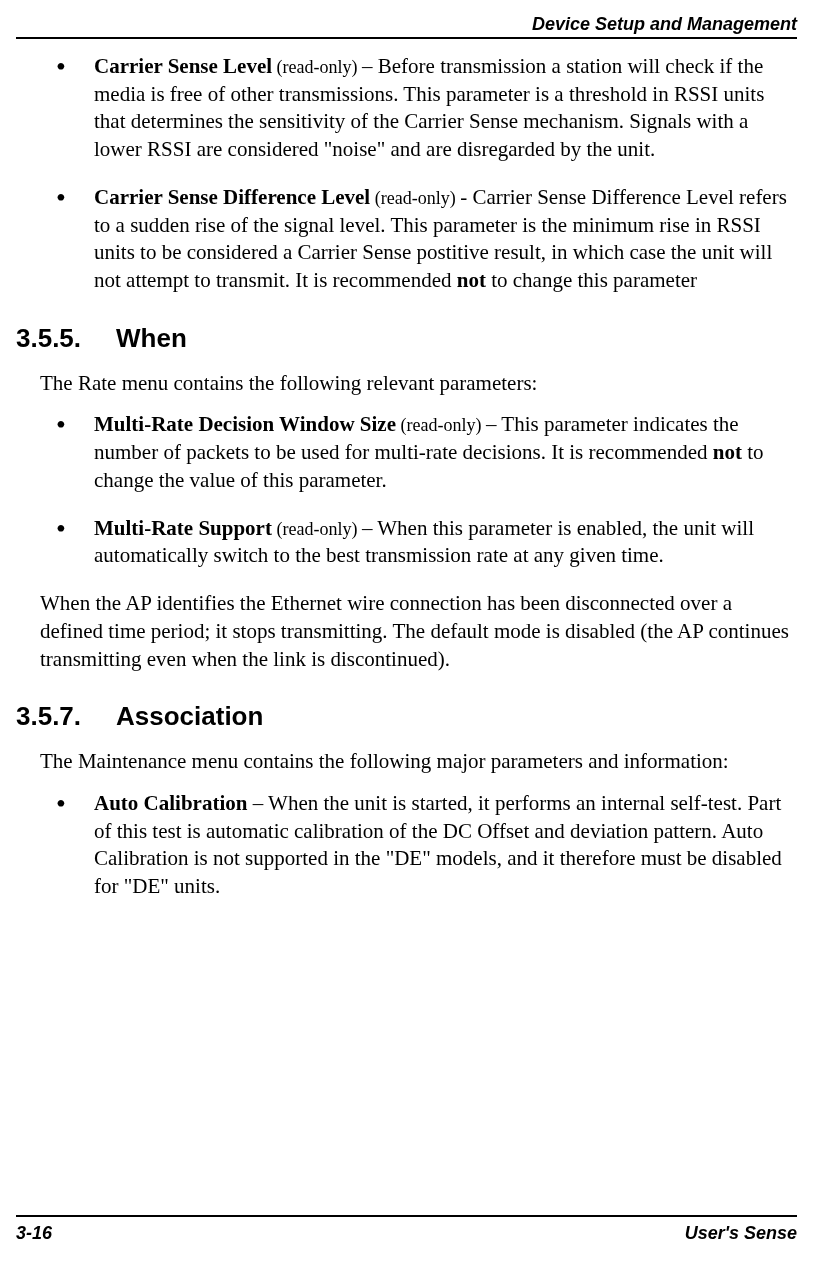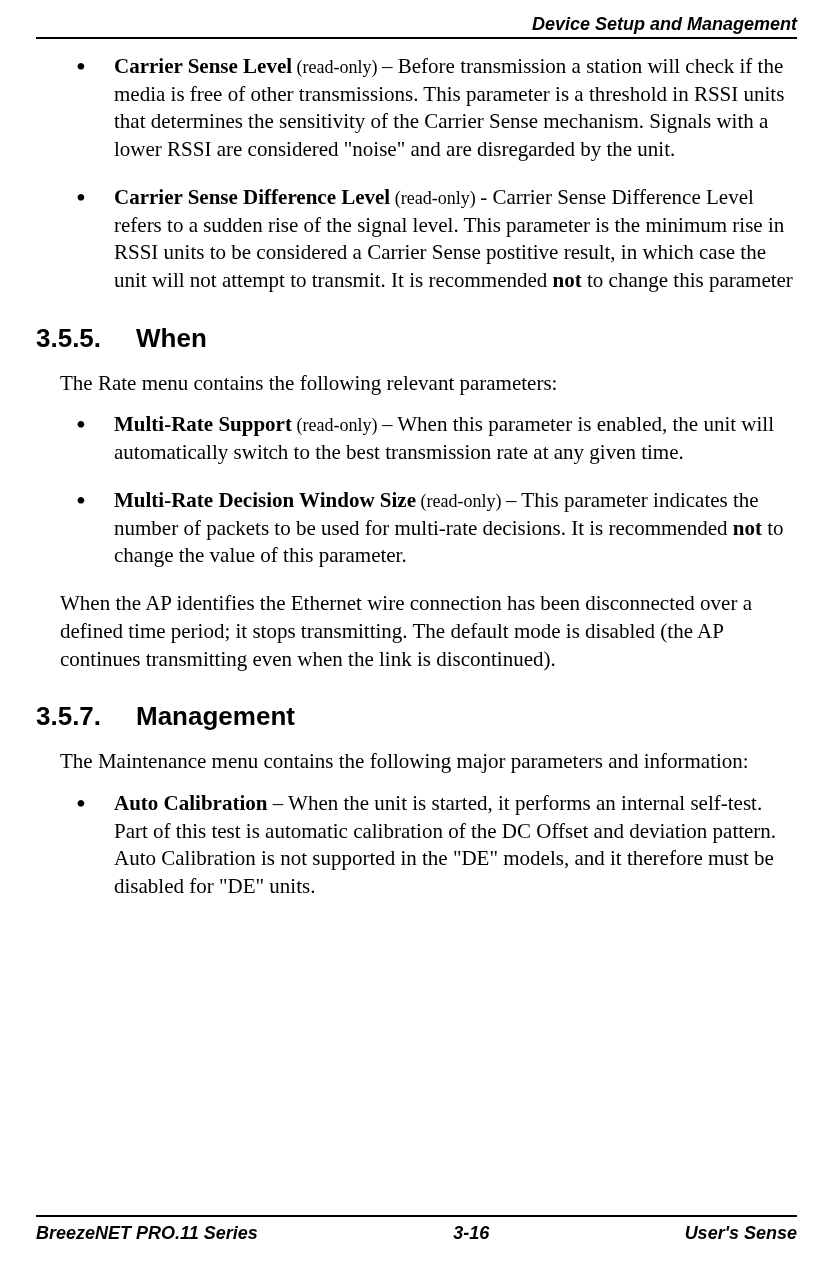--- a/index.html
+++ b/index.html
@@ -7,21 +7,21 @@
     margin: 0;
     padding: 0;
     background: #fff;
     font-family: "Times New Roman", Times, serif;
     color: #000;
     width: 833px;
   }
   .page {
     width: 833px;
     height: 1256px;
-    padding: 14px 36px 12px 36px;
+    padding: 14px 36px 12px 16px;
     display: flex;
     flex-direction: column;
   }
   .header {
     border-bottom: 2px solid #000;
     padding-bottom: 2px;
     text-align: right;
     font-family: Arial, Helvetica, sans-serif;
     font-weight: bold;
     font-style: italic;
@@ -97,40 +97,39 @@
         <span class="term">Carrier Sense Difference Level</span><span class="ro"> (read-only) </span><span>- </span><span>Carrier Sense Difference Level refers to a sudden rise of the signal level. This parameter is the minimum rise in RSSI units to be considered a Carrier Sense postitive result, in which case the unit will not attempt to transmit. It is recommended </span><span class="strong">not</span><span> to change this parameter</span>
       </li>
     </ul>
 
     <div class="section-heading">
       <span class="num">3.5.5.</span><span>When</span>
     </div>
     <p class="intro">The Rate menu contains the following relevant parameters:</p>
     <ul class="bullets">
       <li>
-        <span class="term">Multi-Rate Support</span><span class="ro"> (read-only) </span><span>– </span><span>When this parameter is enabled, the unit will automatically switch to the best transmission rate at any given time.</span>
+        <span class="term">Multi-Rate Decision Window Size</span><span class="ro"> (read-only) </span><span>– </span><span>This parameter indicates the number of packets to be used for multi-rate decisions. It is recommended </span><span class="strong">not</span><span> to change the value of this parameter.</span>
       </li>
       <li>
-        <span class="term">Multi-Rate Decision Window Size</span><span class="ro"> (read-only) </span><span>– </span><span>This parameter indicates the number of packets to be used for multi-rate decisions. It is recommended </span><span class="strong">not</span><span> to change the value of this parameter.</span>
+        <span class="term">Multi-Rate Support</span><span class="ro"> (read-only) </span><span>– </span><span>When this parameter is enabled, the unit will automatically switch to the best transmission rate at any given time.</span>
       </li>
     </ul>
 
     <p class="intro">When the AP identifies the Ethernet wire connection has been disconnected over a defined time period; it stops transmitting. The default mode is disabled (the AP continues transmitting even when the link is discontinued).</p>
 
     <div class="section-heading">
-      <span class="num">3.5.7.</span><span>Management</span>
+      <span class="num">3.5.7.</span><span>Association</span>
     </div>
     <p class="intro">The Maintenance menu contains the following major parameters and information:</p>
     <ul class="bullets">
       <li>
         <span class="term">Auto Calibration </span><span> – </span><span>When the unit is started, it performs an internal self-test. Part of this test is automatic calibration of the DC Offset and deviation pattern. Auto Calibration is not supported in the "DE" models, and it therefore must be disabled for "DE" units.</span>
       </li>
     </ul>
 
   </div>
 
   <div class="footer">
-    <span>BreezeNET PRO.11 Series</span>
     <span>3-16</span>
     <span>User's Sense</span>
   </div>
 
 </div>
 
 </body></html>

